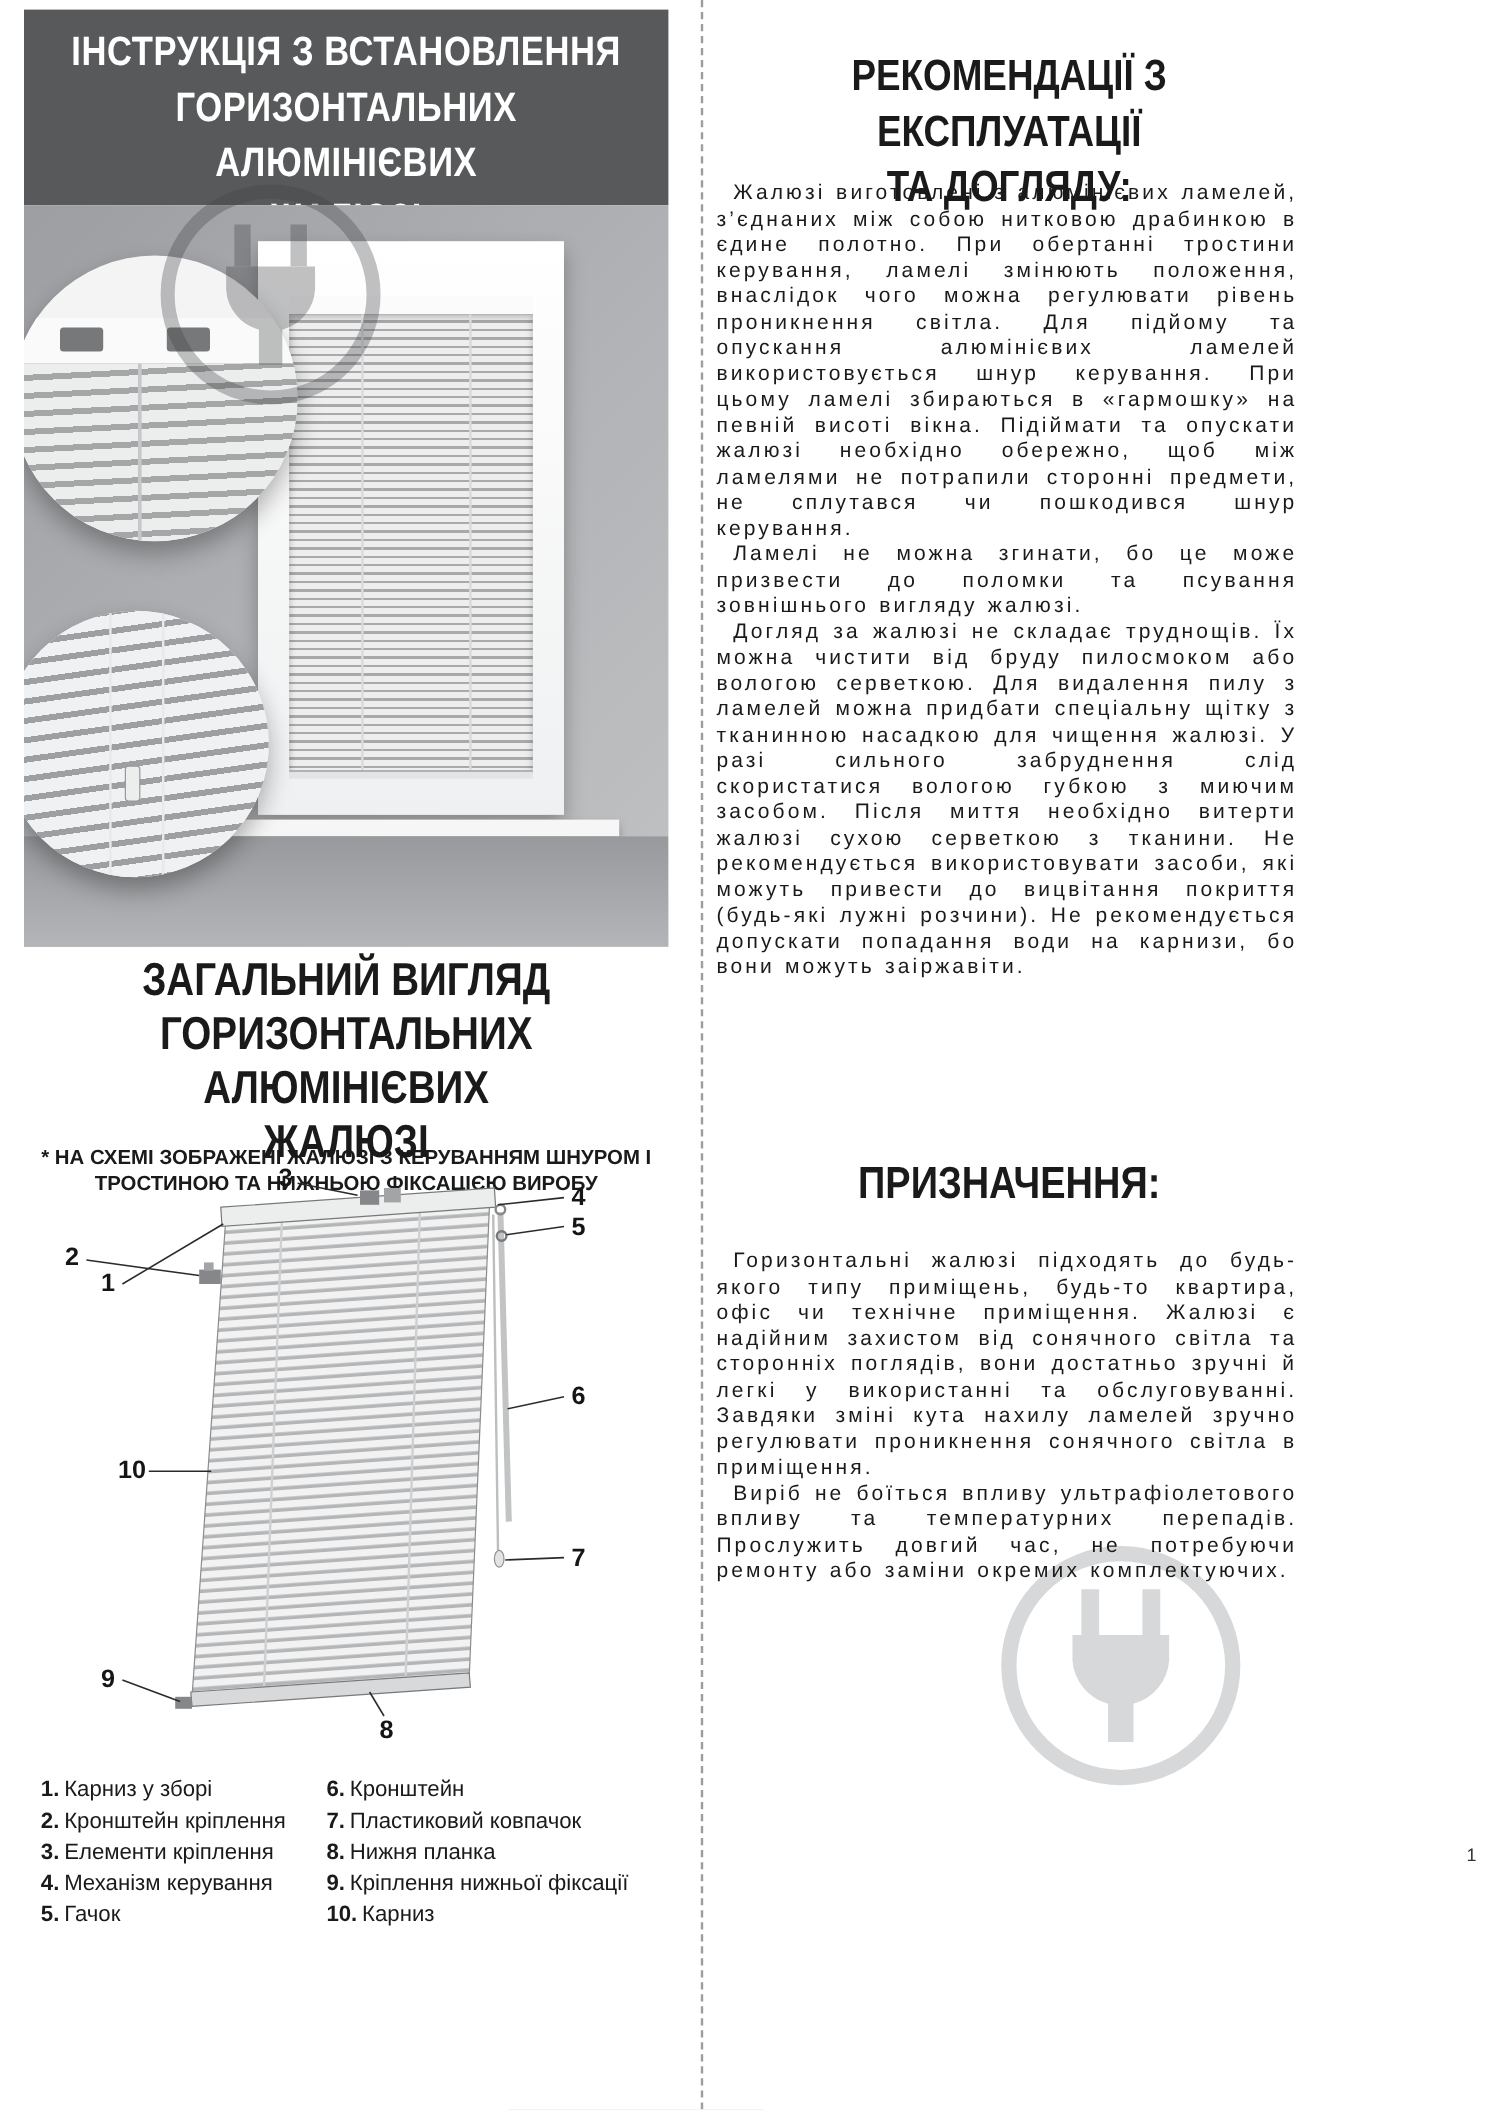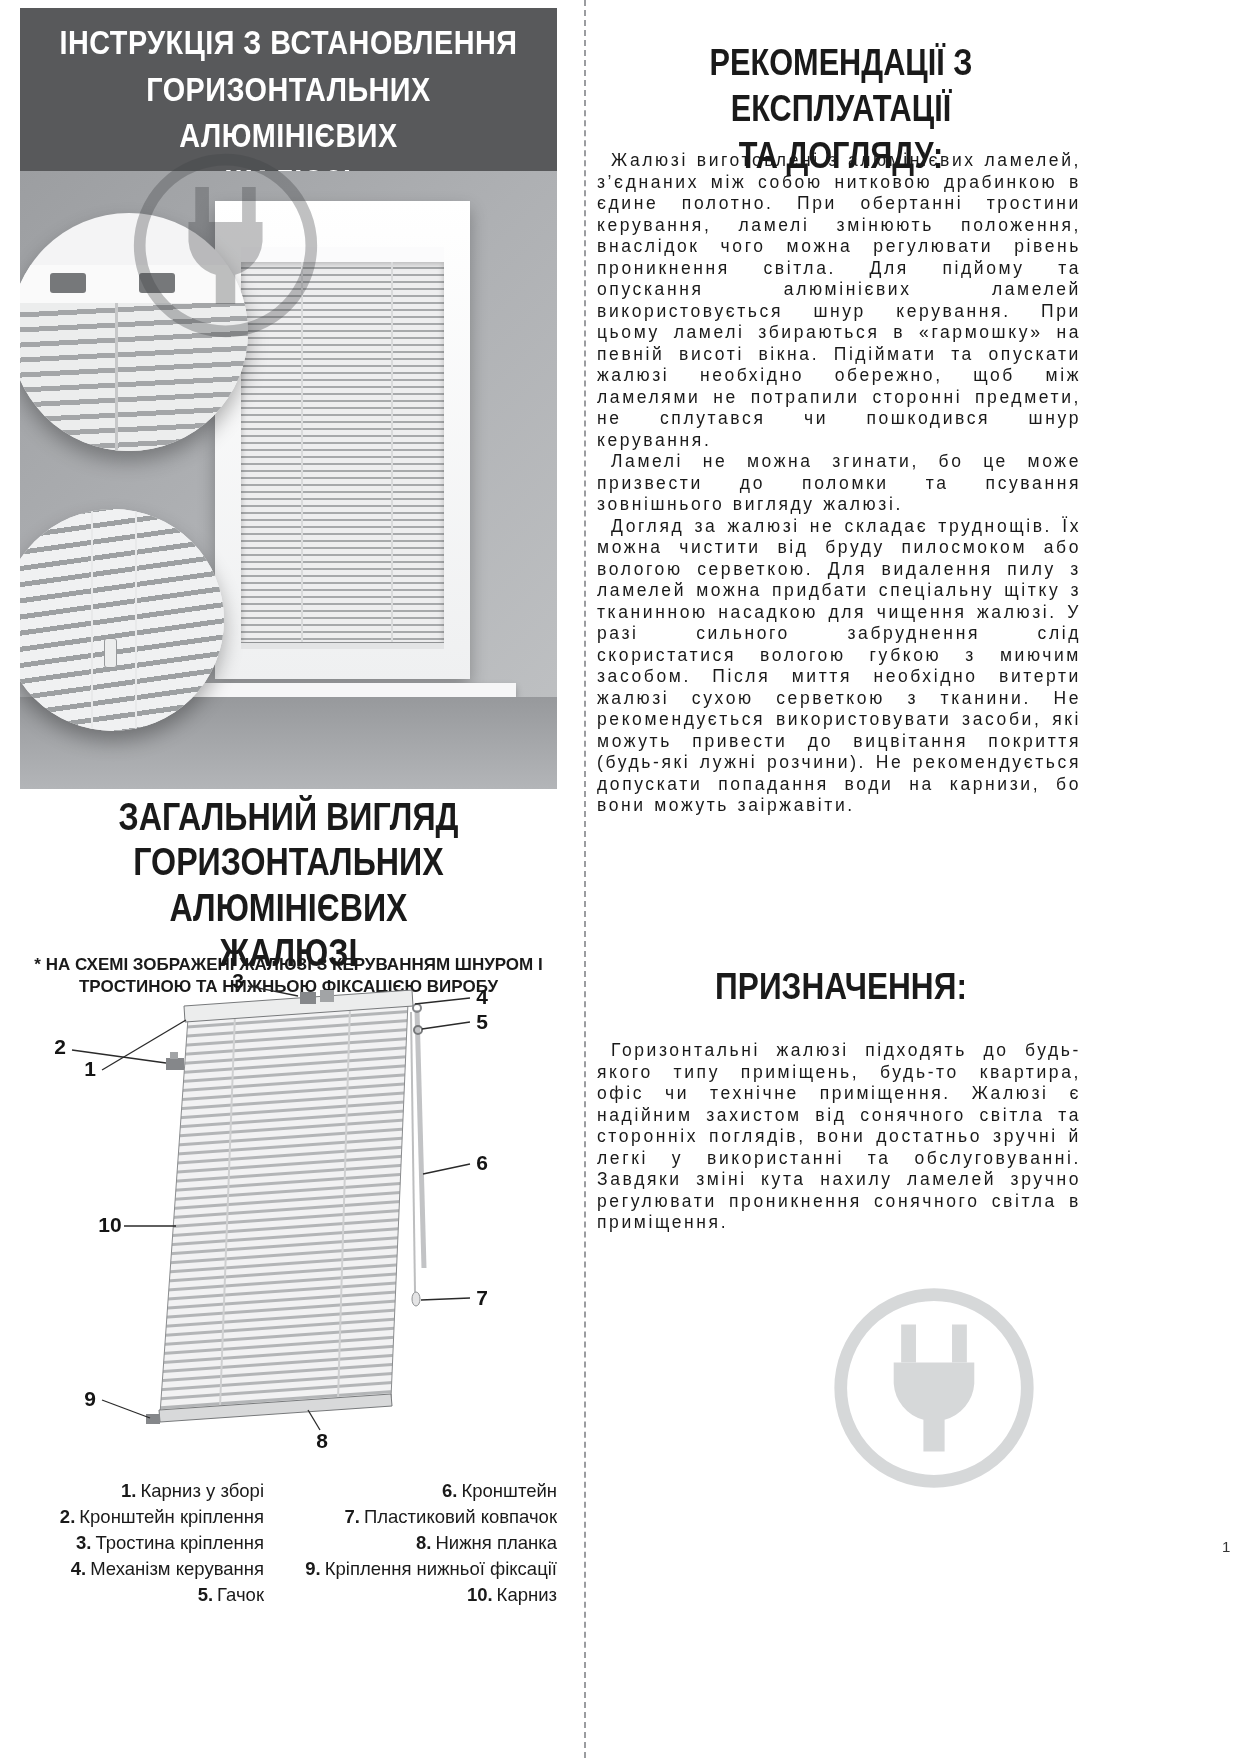--- a/index.html
+++ b/index.html
@@ -69,21 +69,21 @@
   .overview-note { left:20px; top:922px; width:537px; text-align:center; font-weight:700;
     font-size:17px; line-height:22px;margin-top:32px; }
 
   
   .diagram { left:20px; top:968px; width:537px; height:505px; }
   .diagram text { font-family:"Liberation Sans",sans-serif; font-weight:700; font-size:21px; fill:#151515; }
   .diagram .leader { stroke:#2a2a2a; stroke-width:1.3; fill:none; }
 
   
   .legend { left:20px; top:1478px; width:537px; font-size:18.5px; line-height:26px; }
-  .leg-col { position:absolute; top:0;text-align:right; }
+  .leg-col { position:absolute; top:0; }
   .leg-col.one { left:14px; width:230px; }
   .leg-col.two { left:252px; width:285px; }
   .leg-num { font-weight:700; margin-right:4px; }
 
   
   .rec-title { left:600px; top:40px; width:482px; text-align:center; font-weight:700;
     font-size:33px; line-height:42px; transform:scale(.93,1.1); transform-origin:50% 0; z-index:1; }
   .body-text { z-index:1; }
   .body-text p { margin:0; text-indent:14px; text-align:justify;
     font-size:17.5px; line-height:21.5px; letter-spacing:2.6px; word-spacing:1px; }
@@ -209,21 +209,21 @@
       <text x="302" y="480">8</text>
       <text x="70" y="438">9</text>
       <text x="90" y="264">10</text>
     </g>
   </svg>
 
   <div class="abs legend">
     <div class="leg-col one">
       <div><span class="leg-num">1.</span><span>Карниз у зборі</span></div>
       <div><span class="leg-num">2.</span><span>Кронштейн кріплення</span></div>
-      <div><span class="leg-num">3.</span><span>Тростина кріплення</span></div>
+      <div><span class="leg-num">3.</span><span>Елементи кріплення</span></div>
       <div><span class="leg-num">4.</span><span>Механізм керування</span></div>
       <div><span class="leg-num">5.</span><span>Гачок</span></div>
     </div>
     <div class="leg-col two">
       <div><span class="leg-num">6.</span><span>Кронштейн</span></div>
       <div><span class="leg-num">7.</span><span>Пластиковий ковпачок</span></div>
       <div><span class="leg-num">8.</span><span>Нижня планка</span></div>
       <div><span class="leg-num">9.</span><span>Кріплення нижньої фіксації</span></div>
       <div><span class="leg-num">10.</span><span>Карниз</span></div>
     </div>
@@ -237,20 +237,21 @@
   <div class="abs body-text rec-text">
     <p>Жалюзі виготовлені з алюмінієвих ламелей, з’єднаних між собою нитковою драбинкою в єдине полотно. При обертанні тростини керування, ламелі змінюють положення, внаслідок чого можна регулювати рівень проникнення світла. Для підйому та опускання алюмінієвих ламелей використовується шнур керування. При цьому ламелі збираються в «гармошку» на певній висоті вікна. Підіймати та опускати жалюзі необхідно обережно, щоб між ламелями не потрапили сторонні предмети, не сплутався чи пошкодився шнур керування.</p>
     <p>Ламелі не можна згинати, бо це може призвести до поломки та псування зовнішнього вигляду жалюзі.</p>
     <p>Догляд за жалюзі не складає труднощів. Їх можна чистити від бруду пилосмоком або вологою серветкою. Для видалення пилу з ламелей можна придбати спеціальну щітку з тканинною насадкою для чищення жалюзі. У разі сильного забруднення слід скористатися вологою губкою з миючим засобом. Після миття необхідно витерти жалюзі сухою серветкою з тканини. Не рекомендується використовувати засоби, які можуть привести до вицвітання покриття (будь-які лужні розчини). Не рекомендується допускати попадання води на карнизи, бо вони можуть заіржавіти.</p>
   </div>
 
   <div class="abs purpose-title">ПРИЗНАЧЕННЯ:</div>
 
   <div class="abs body-text purpose-text">
     <p>Горизонтальні жалюзі підходять до будь-якого типу приміщень, будь-то квартира, офіс чи технічне приміщення. Жалюзі є надійним захистом від сонячного світла та сторонніх поглядів, вони достатньо зручні й легкі у використанні та обслуговуванні. Завдяки зміні кута нахилу ламелей зручно регулювати проникнення сонячного світла в приміщення.</p>
+    <p>Виріб не боїться впливу ультрафіолетового впливу та температурних перепадів. Прослужить довгий час, не потребуючи ремонту або заміни окремих комплектуючих.</p>
   </div>
 
   <div class="abs wm wm-bottom">
     <svg viewBox="0 0 100 100" width="100%" height="100%">
       <circle cx="50" cy="50" r="44" fill="none" stroke="currentColor" stroke-width="6"></circle>
       <path d="M38 20 v18 M62 20 v18" stroke="currentColor" stroke-width="7" fill="none"></path>
       <path d="M31 38 h38 v10 a19 19 0 0 1 -14 17 v15 h-10 v-15 a19 19 0 0 1 -14 -17 z" fill="currentColor"></path>
     </svg>
   </div>
 

